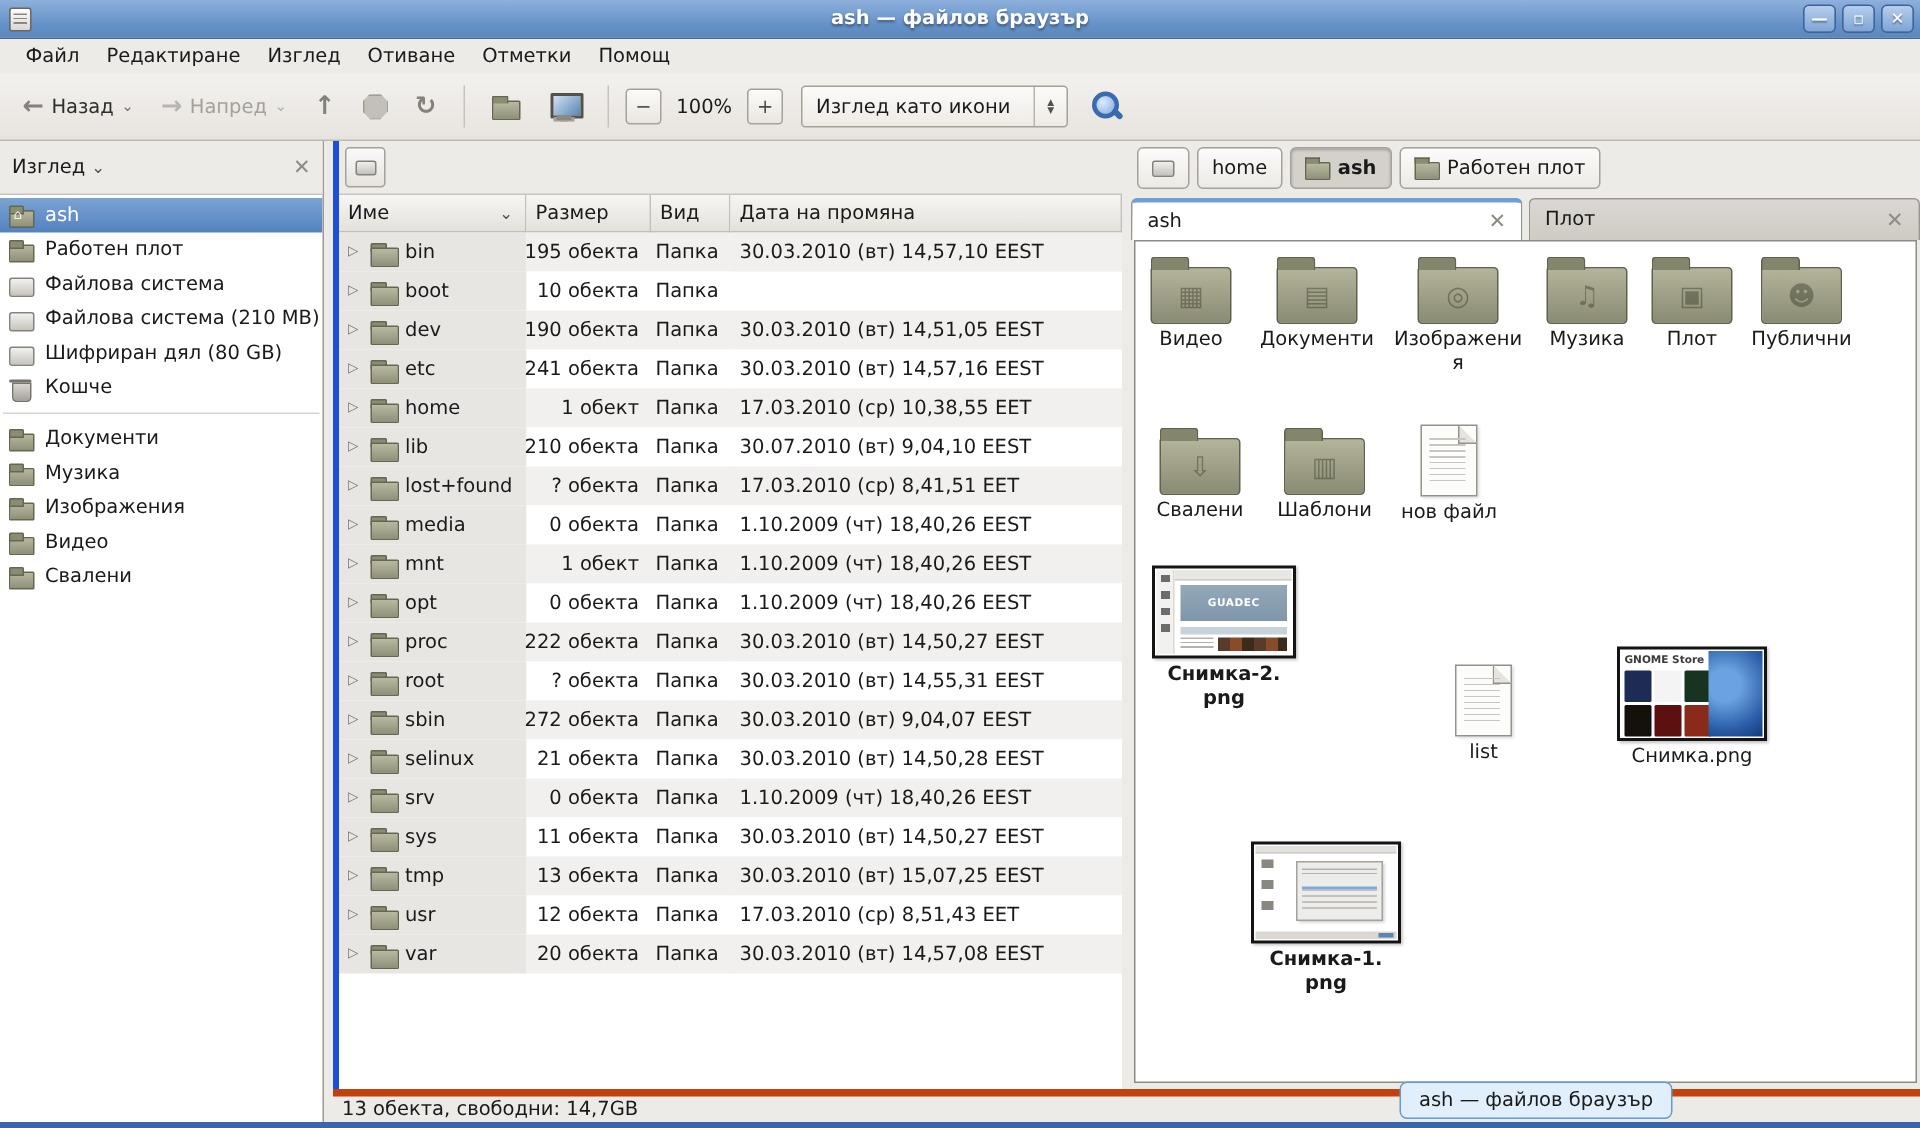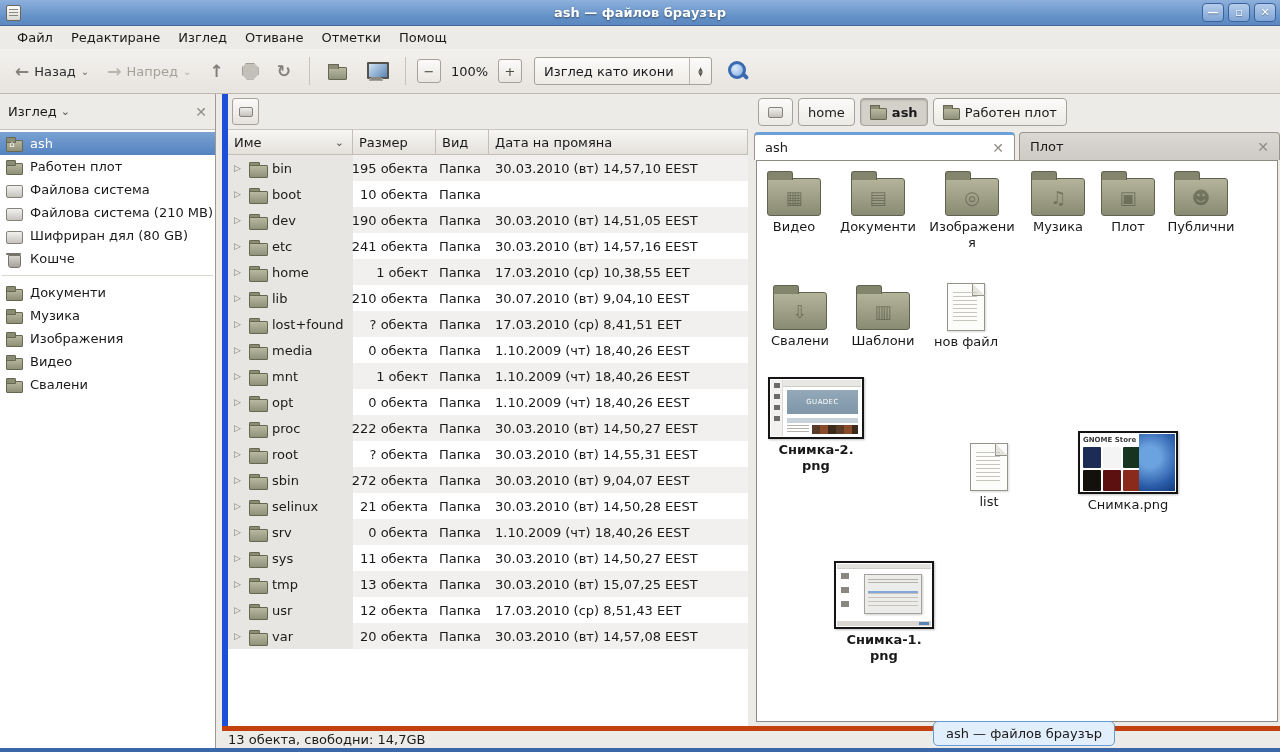--- a/index.html
+++ b/index.html
@@ -65,21 +65,21 @@
   .ic-folder::before { content:""; position:absolute; left:1px; top:1px; width:8px; height:4px; background:#8b8c74; border:1px solid #666750; border-radius:1px 1px 0 0; z-index:1; }
   .ic-mark { position:absolute; z-index:2; left:4px; top:3px; font-size:9px; color:rgba(255,255,255,.85); }
   .ic-drive::after { content:""; position:absolute; left:1px; top:3px; width:15px; height:11px; background:linear-gradient(#f2f1ef,#c7c4be); border:1px solid #85827b; border-radius:2px; }
   .ic-net::after { content:""; position:absolute; left:1px; top:2px; width:12px; height:9px; background:#2e4f74; border:2px solid #55524c; }
   .ic-net::before { content:""; position:absolute; left:8px; top:7px; width:9px; height:7px; background:#6f93ba; border:2px solid #55524c; z-index:1; }
   .ic-trash::after { content:""; position:absolute; left:3px; top:4px; width:11px; height:11px; background:linear-gradient(#d9d6d0,#a5a29a); border:1px solid #77746d; border-radius:0 0 3px 3px; }
   .ic-trash::before { content:""; position:absolute; left:1px; top:2px; width:15px; height:2px; background:#77746d; border-radius:1px; }
 
   
   .pane-sep { width:6px; background:#edebe7; }
-  .tree-pane { width:526px; display:flex; flex-direction:column; background:#fff; border-left:6px solid #1d4ed8; }
+  .tree-pane { width:526px; display:flex; flex-direction:column; background:#fff; border-left:4px solid #1d4ed8; }
   .tree-topstrip { height:36px; background:#edebe7; display:flex; align-items:center; padding-left:4px; border-bottom:1px solid #c9c5bf; }
   .mini-drive-btn { width:27px; height:27px; border:1px solid #a6a29a; border-radius:3px; background:linear-gradient(#fbfaf9,#e6e3de); display:flex; align-items:center; justify-content:center; }
   .mini-drive-btn .ddot { width:14px; height:10px; background:linear-gradient(#f0efed,#c5c2bc); border:1px solid #85827b; border-radius:2px; }
   .tree-header { display:flex; height:25px; }
   .th { display:flex; align-items:center; padding-left:6px; background:linear-gradient(#f7f6f4,#e4e1dc); border-right:1px solid #c3bfb8; border-bottom:1px solid #c3bfb8; white-space:nowrap; }
   .th0 { width:125px; } .th1 { width:83px; } .th2 { width:53px; } .th3 { flex:1; }
   .sort { margin-left:auto; padding-right:8px; color:#55524c; font-size:11px; }
   .tree-rows { flex:1; overflow:hidden; }
   .trow { display:flex; height:26px; align-items:stretch; }
   .td { display:flex; align-items:center; white-space:nowrap; }
@@ -122,21 +122,21 @@
   .bigfile::before { content:""; position:absolute; right:-1px; top:-1px; width:12px; height:12px; background:#e6e4df; border-left:1px solid #95928b; border-bottom:1px solid #95928b; clip-path:polygon(0 0,100% 100%,0 100%); }
   .bigfile::after { content:""; position:absolute; left:5px; right:7px; top:8px; bottom:8px; background:repeating-linear-gradient(to bottom,#c9c6c0 0 1px,transparent 1px 4px); }
 
   
   .thumb { position:relative; border:2px solid #141414; background:#fff; overflow:hidden; box-shadow:1px 1px 2px rgba(0,0,0,.25); }
   .t-s2 { width:96px; height:62px; }
   .s2-side { position:absolute; left:1px; top:1px; bottom:1px; width:12px; background:#f2f1ef; border-right:1px solid #dcdad6; }
   .s2-side::before { content:""; position:absolute; left:3px; top:3px; width:6px; height:40px; background:repeating-linear-gradient(to bottom,#6b6b6b 0 5px,transparent 5px 11px); }
   .s2-top { position:absolute; left:13px; right:1px; top:1px; height:7px; background:#e9e7e4; border-bottom:1px solid #cfccc7; }
   .s2-banner { position:absolute; left:17px; right:4px; top:11px; height:24px; background:linear-gradient(#93a9ba,#7e96a8); display:flex; align-items:center; justify-content:center; }
-  .s2-banner span { color:#fff; font-size:7px; font-weight:normal; letter-spacing:.4px; }
+  .s2-banner span { color:#fff; font-size:7px; font-weight:bold; letter-spacing:.4px; }
   .s2-sky { position:absolute; left:17px; right:4px; top:35px; height:9px; background:linear-gradient(to top,#c7d2da 55%,#fff 55%); }
   .s2-strip { position:absolute; left:42px; right:4px; bottom:3px; height:9px; background:repeating-linear-gradient(to right,#5a3b2a 0 8px,#8a4b2a 8px 16px,#3a2b1a 16px 24px); }
   .s2-text { position:absolute; left:17px; bottom:4px; width:22px; height:8px; background:repeating-linear-gradient(to bottom,#b5b2ac 0 1px,transparent 1px 3px); }
   .t-sn { width:100px; height:63px; }
   .sn-right { position:absolute; right:1px; top:1px; bottom:1px; width:36px; background:radial-gradient(circle at 30% 40%, #6ba3e0 0 25%, #2a5ca8 70%, #123a7d); }
   .sn-head { position:absolute; left:3px; top:3px; font-size:7px; font-weight:bold; color:#3a3a3a; }
   .sn-grid { position:absolute; left:3px; top:14px; width:58px; height:44px; display:grid; grid-template-columns:repeat(3,1fr); grid-template-rows:repeat(2,1fr); gap:2px; }
   .sn-grid span { border-radius:1px; }
   .t-s1 { width:100px; height:68px; }
   .s1-top { position:absolute; left:1px; right:1px; top:1px; height:5px; background:#e3e1dd; border-bottom:1px solid #cfccc7; }

